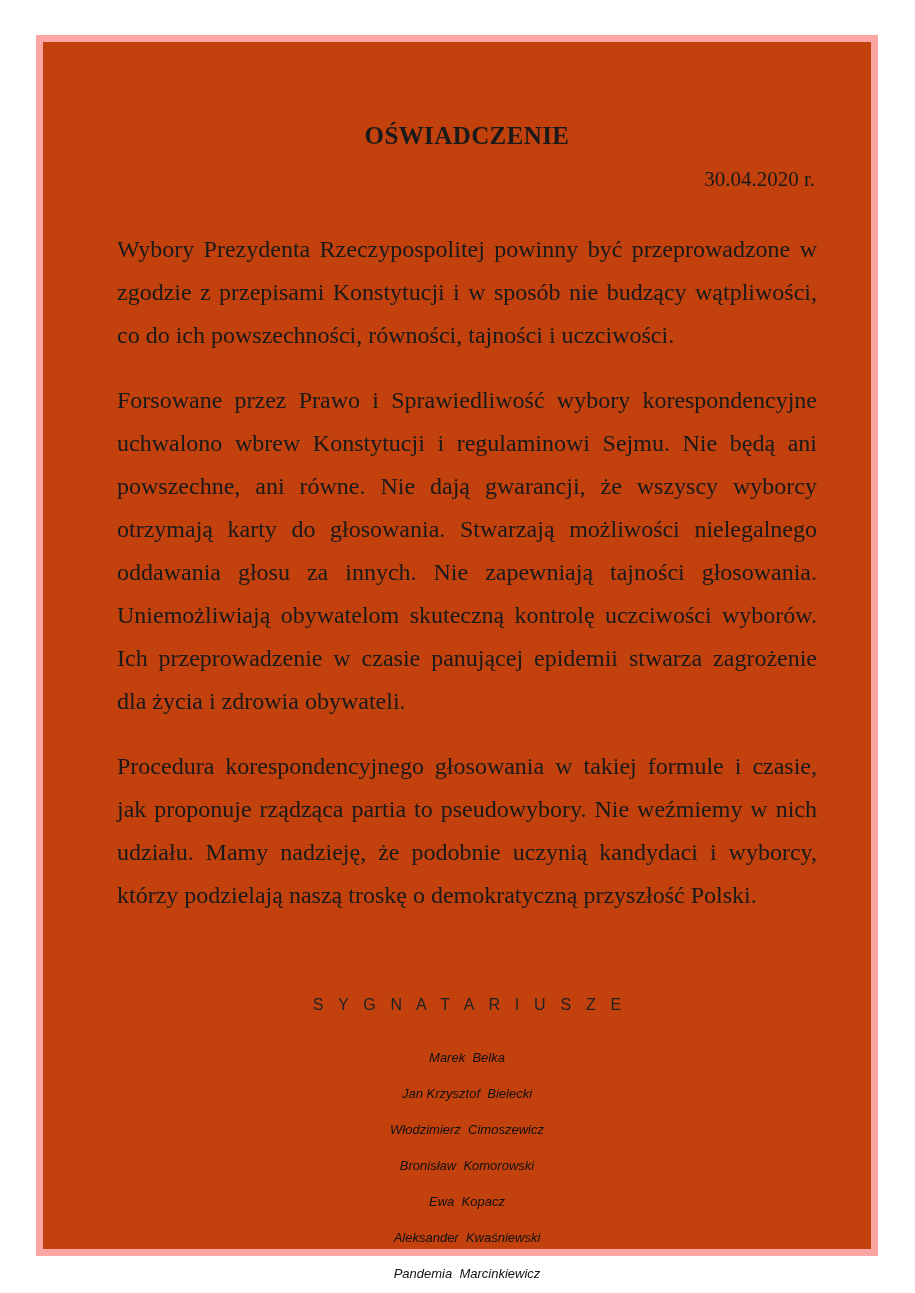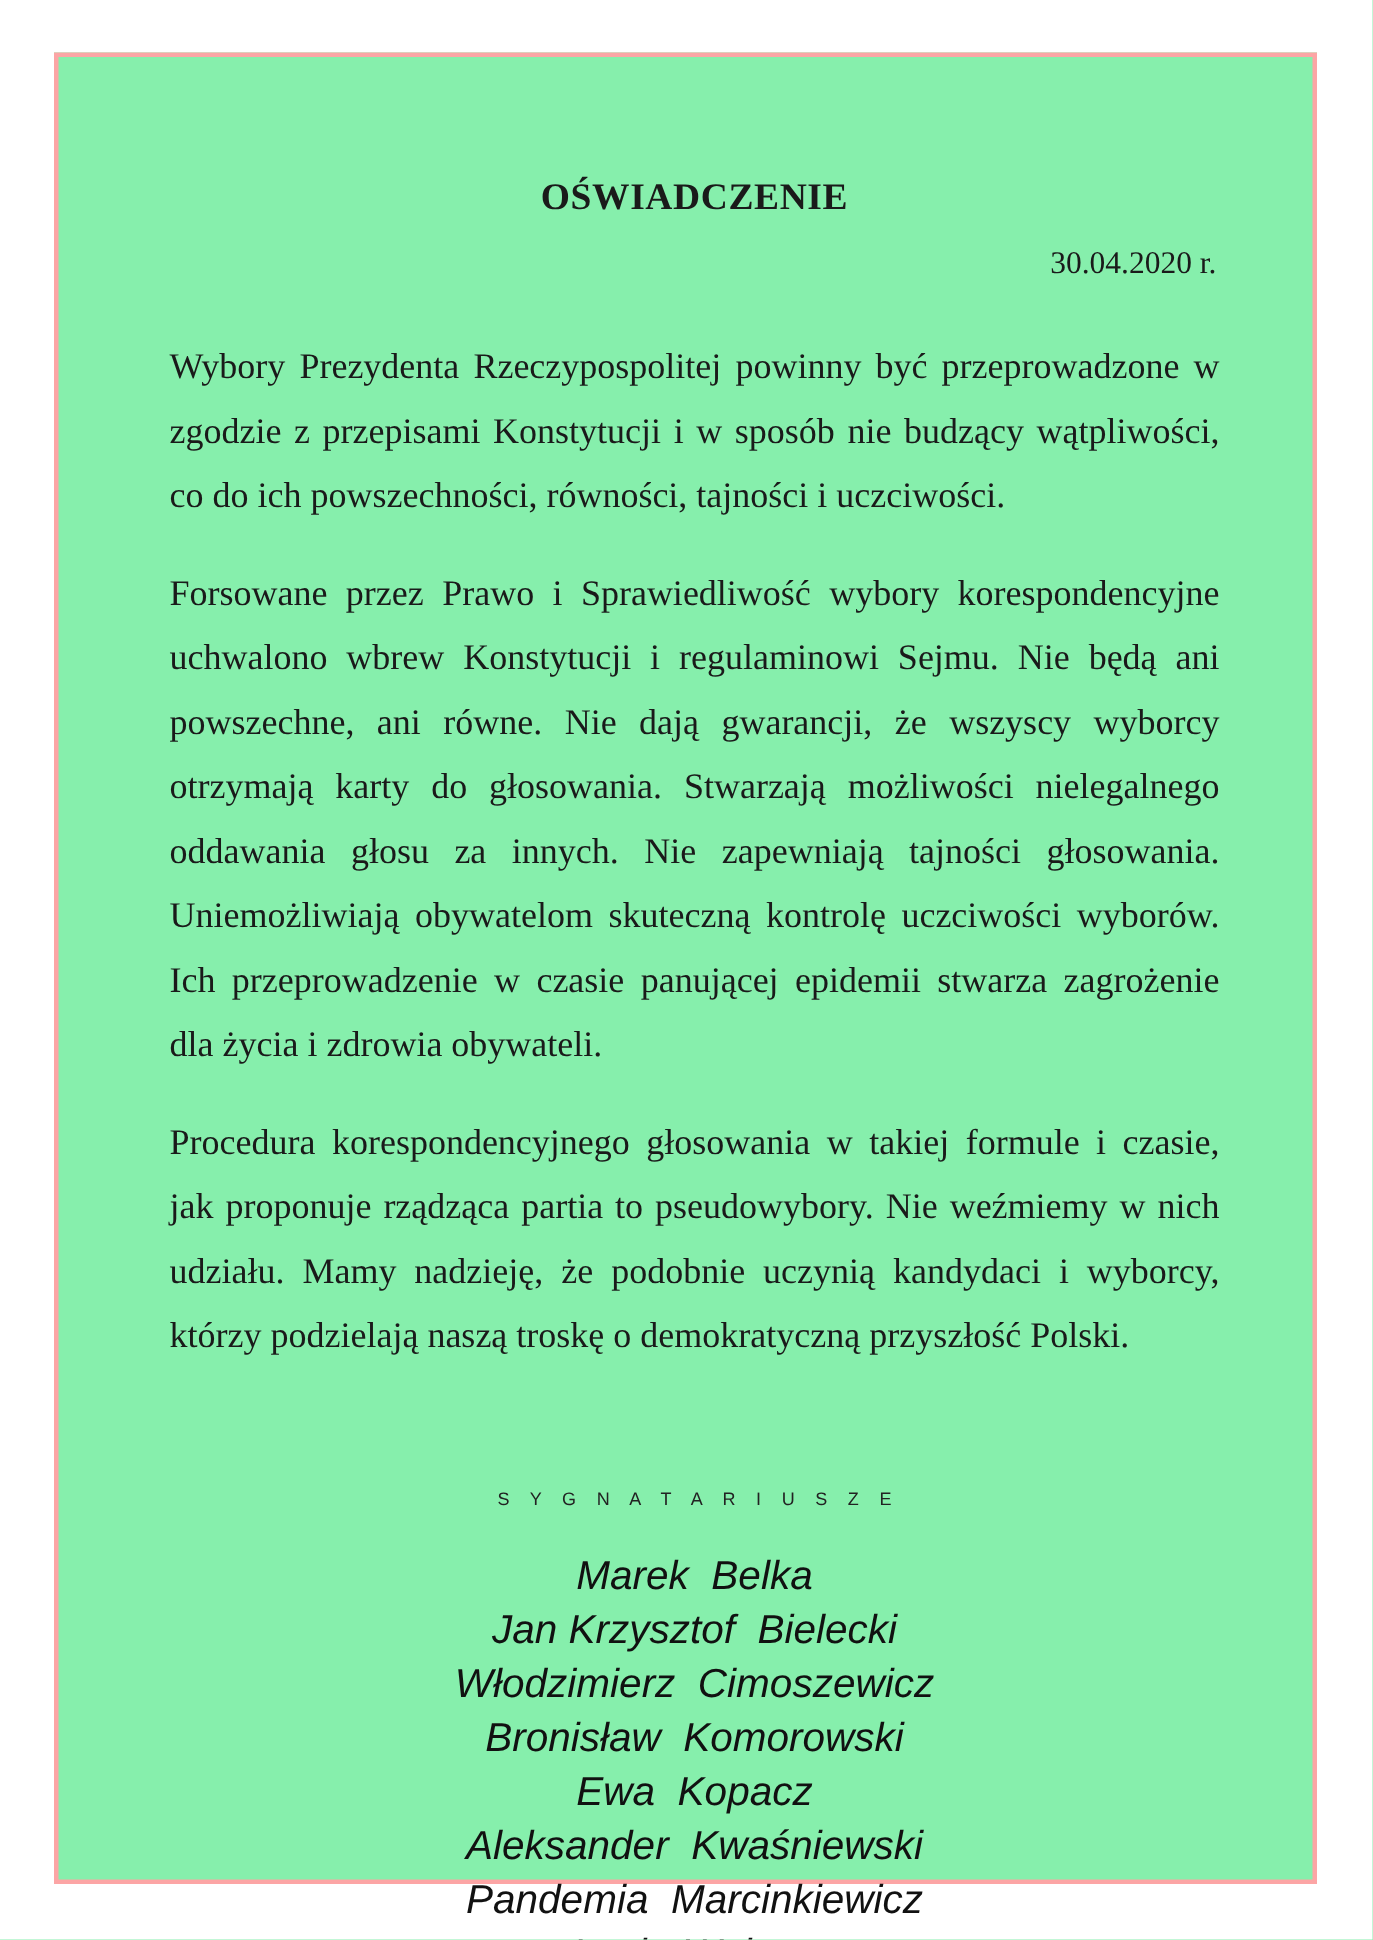--- a/index.html
+++ b/index.html
@@ -18,22 +18,22 @@
   }
 
   
   .page-sheet {
     position: absolute;
     left: 36px;
     top: 35px;
     width: 842px;
     height: 1221px;
     box-sizing: border-box;
-    border: 3px solid #fca5a5;
-    background: #86efac;
+    border: 7px solid #fca5a5;
+    background: #c2410c;
   }
 
   .page-inner {
     position: absolute;
     left: 74px;
     top: 0;
     width: 700px;
     height: 100%;
   }
 
@@ -78,37 +78,37 @@
 
   
   .signatories {
     padding-top: 62px;
     text-align: center;
   }
 
   .signatories-heading {
     margin: 0 0 26px 0;
     font-family: "Liberation Sans", "DejaVu Sans", sans-serif;
-    font-size: 12px;
+    font-size: 16px;
     font-weight: normal;
     letter-spacing: 5.2px;
     text-indent: 5.2px;
     color: #222222;
   }
 
   .signatory-list {
     list-style: none;
     margin: 0;
     padding: 0;
   }
 
   .signatory-item {
     font-family: "Liberation Sans", "DejaVu Sans", sans-serif;
     font-style: italic;
-    font-size: 27px;
+    font-size: 13px;
     line-height: 36px;
     color: #111111;
     white-space: pre;
     text-align: center;
   }
 </style>
 </head>
 <body>
 
 <div class="page-sheet">

